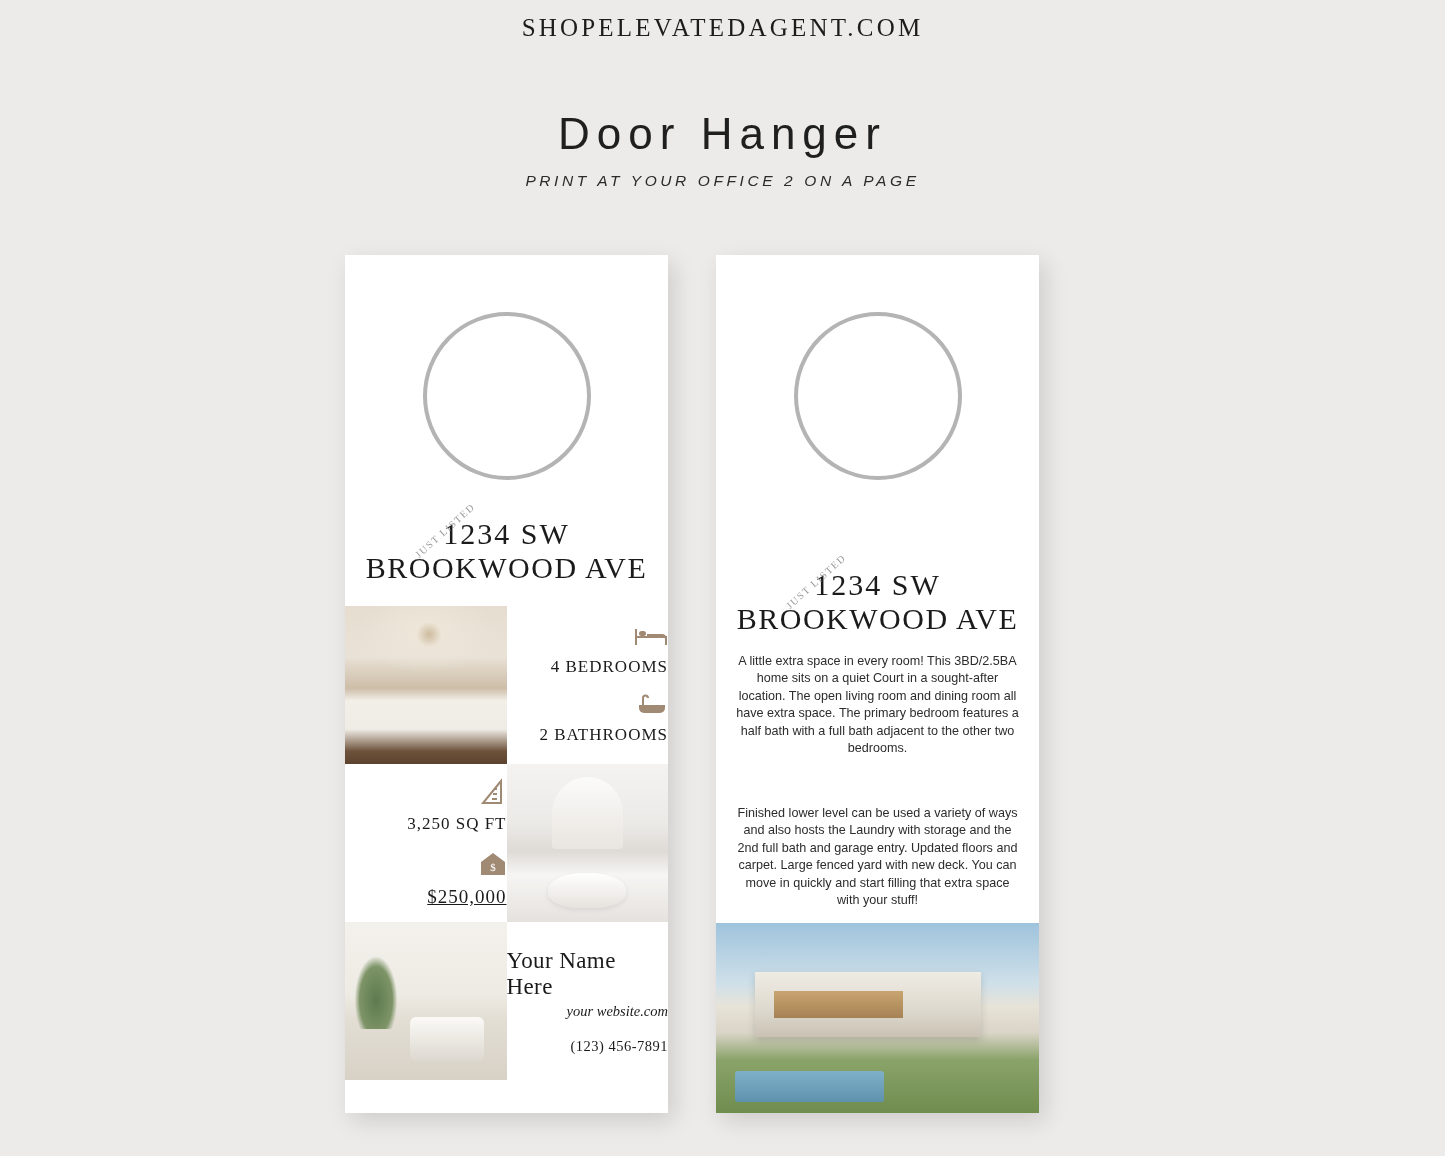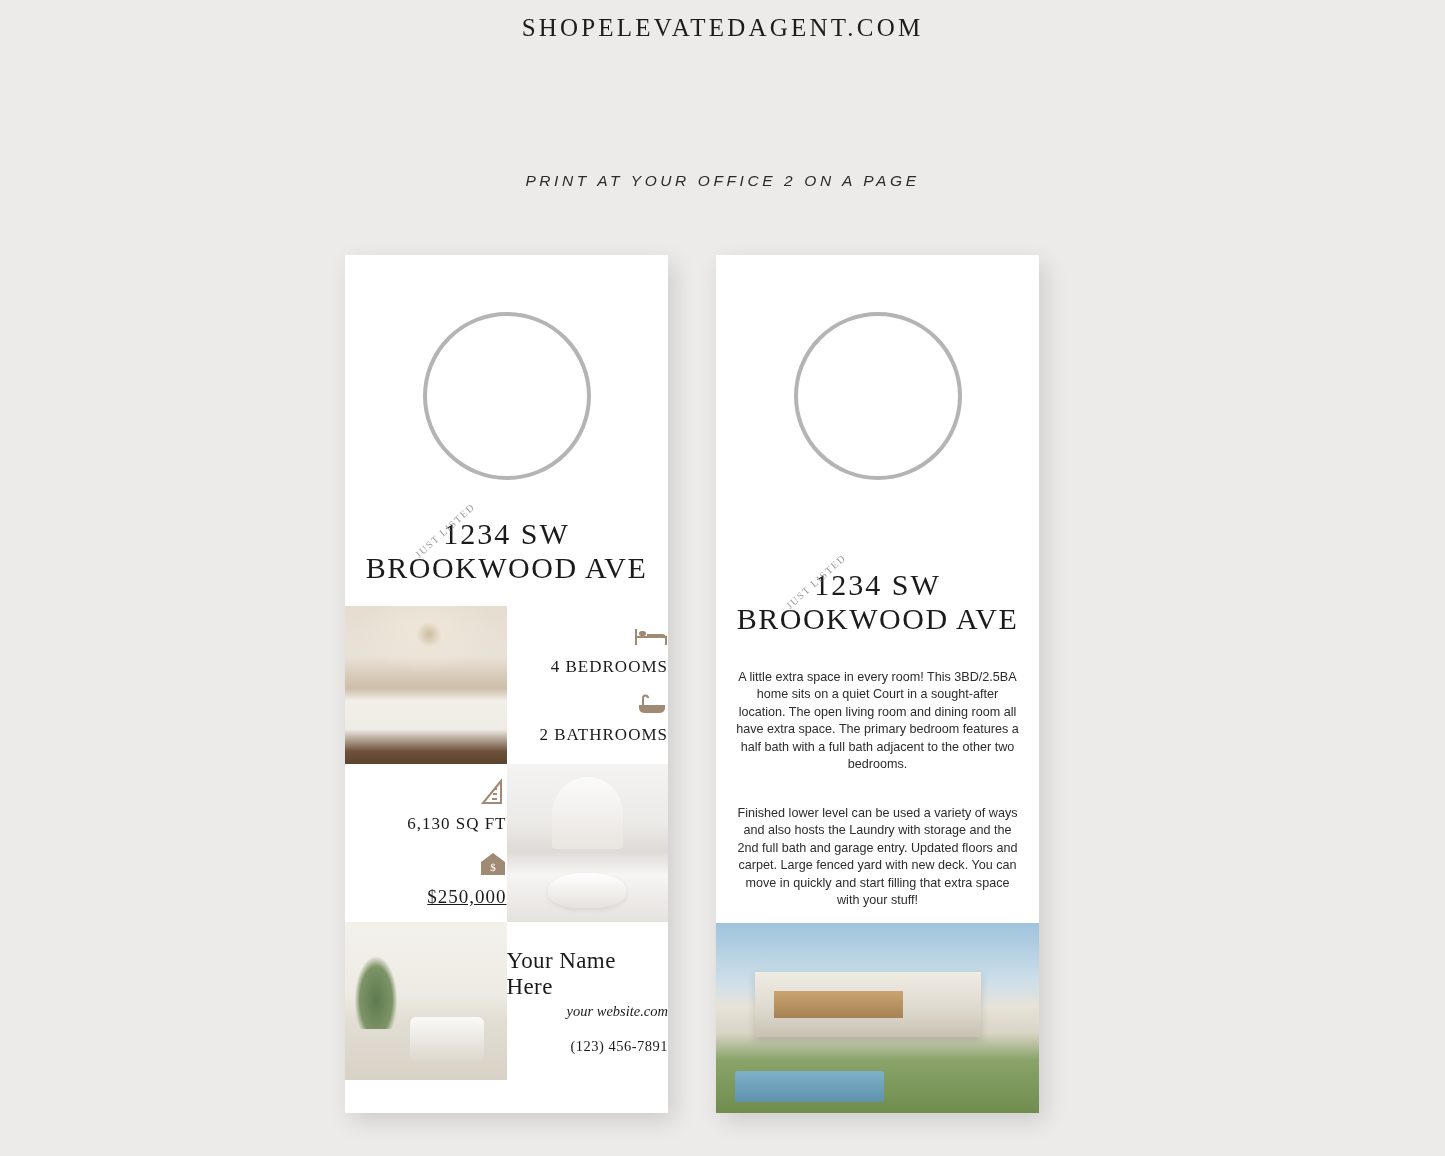--- a/index.html
+++ b/index.html
@@ -105,21 +105,21 @@
     font-size: 14.5px; color: #1b1b1b; margin-top: 18px; letter-spacing: .5px;
   }
 
   
   .desc {
     position: absolute; left: 18px; width: 287px;
     text-align: center;
     font-family: "Liberation Sans", sans-serif;
     font-size: 12.6px; line-height: 1.38; color: #2c2c2c;
   }
-  #desc-1 { top: 414px; text-align: center; }
+  #desc-1 { top: 398px; text-align: center; }
   #desc-2 { top: 550px; }
 
   .back-photo { position: absolute; left: 0; bottom: 0; width: 323px; height: 190px; overflow: hidden; }
 
   
   .ph { width: 100%; height: 100%; }
   .ph-bedroom {
     background:
       radial-gradient(ellipse 60% 38% at 50% 16%, #efe7da 0%, rgba(239,231,218,0) 70%),
       linear-gradient(180deg,#e6ddd0 0%, #e9e2d6 32%, #cdbda8 52%, #f2efe9 60%, #efece5 78%, #6d513a 92%, #5c432f 100%),
@@ -190,20 +190,21 @@
     background: linear-gradient(180deg,#7fb0c9 0%, #5f92ad 100%);
     border-radius:3px;
   }
 </style>
 </head>
 <body>
 
 <div class="page">
 
   <div class="site-url">SHOPELEVATEDAGENT.COM</div>
+  <div class="main-title">Door Hanger</div>
   <div class="sub-title">PRINT AT YOUR OFFICE 2 ON A PAGE</div>
 
   <div class="hanger" id="hanger-front">
 
     <div class="circle-cut"></div>
 
     <div class="addr-block" style="top:262px;">
       <div style="position:relative;height:0;">
         <div class="just-listed" style="left:62px; top:8px;">JUST LISTED</div>
       </div>
@@ -236,21 +237,21 @@
       </div>
 
       <div class="grid-row">
         <div class="cell txt">
           <span class="icon-wrap">
             <svg width="30" height="28" viewBox="0 0 30 28" fill="none" stroke="#a08a74" stroke-width="2">
               <path d="M24 3 6 25h18V3z"></path>
               <path d="M20 11l-3 0M20 16l-4 0M20 21l-5 0"></path>
             </svg>
           </span>
-          <span class="stat-label">6,130 SQ FT</span>
+          <span class="stat-label">3,250 SQ FT</span>
           <span class="icon-wrap" style="margin-top:16px;">
             <svg width="28" height="28" viewBox="0 0 28 28">
               <path d="M14 3 2 12v13h24V12L14 3z" fill="#a08a74"></path>
               <text x="14" y="21" font-size="11" fill="#fff" text-anchor="middle" font-family="Liberation Serif, serif">$</text>
             </svg>
           </span>
           <span class="stat-label" style="font-size:19px;text-decoration:underline;">$250,000</span>
         </div>
         <div class="cell">
           <div class="ph ph-bath"></div>

